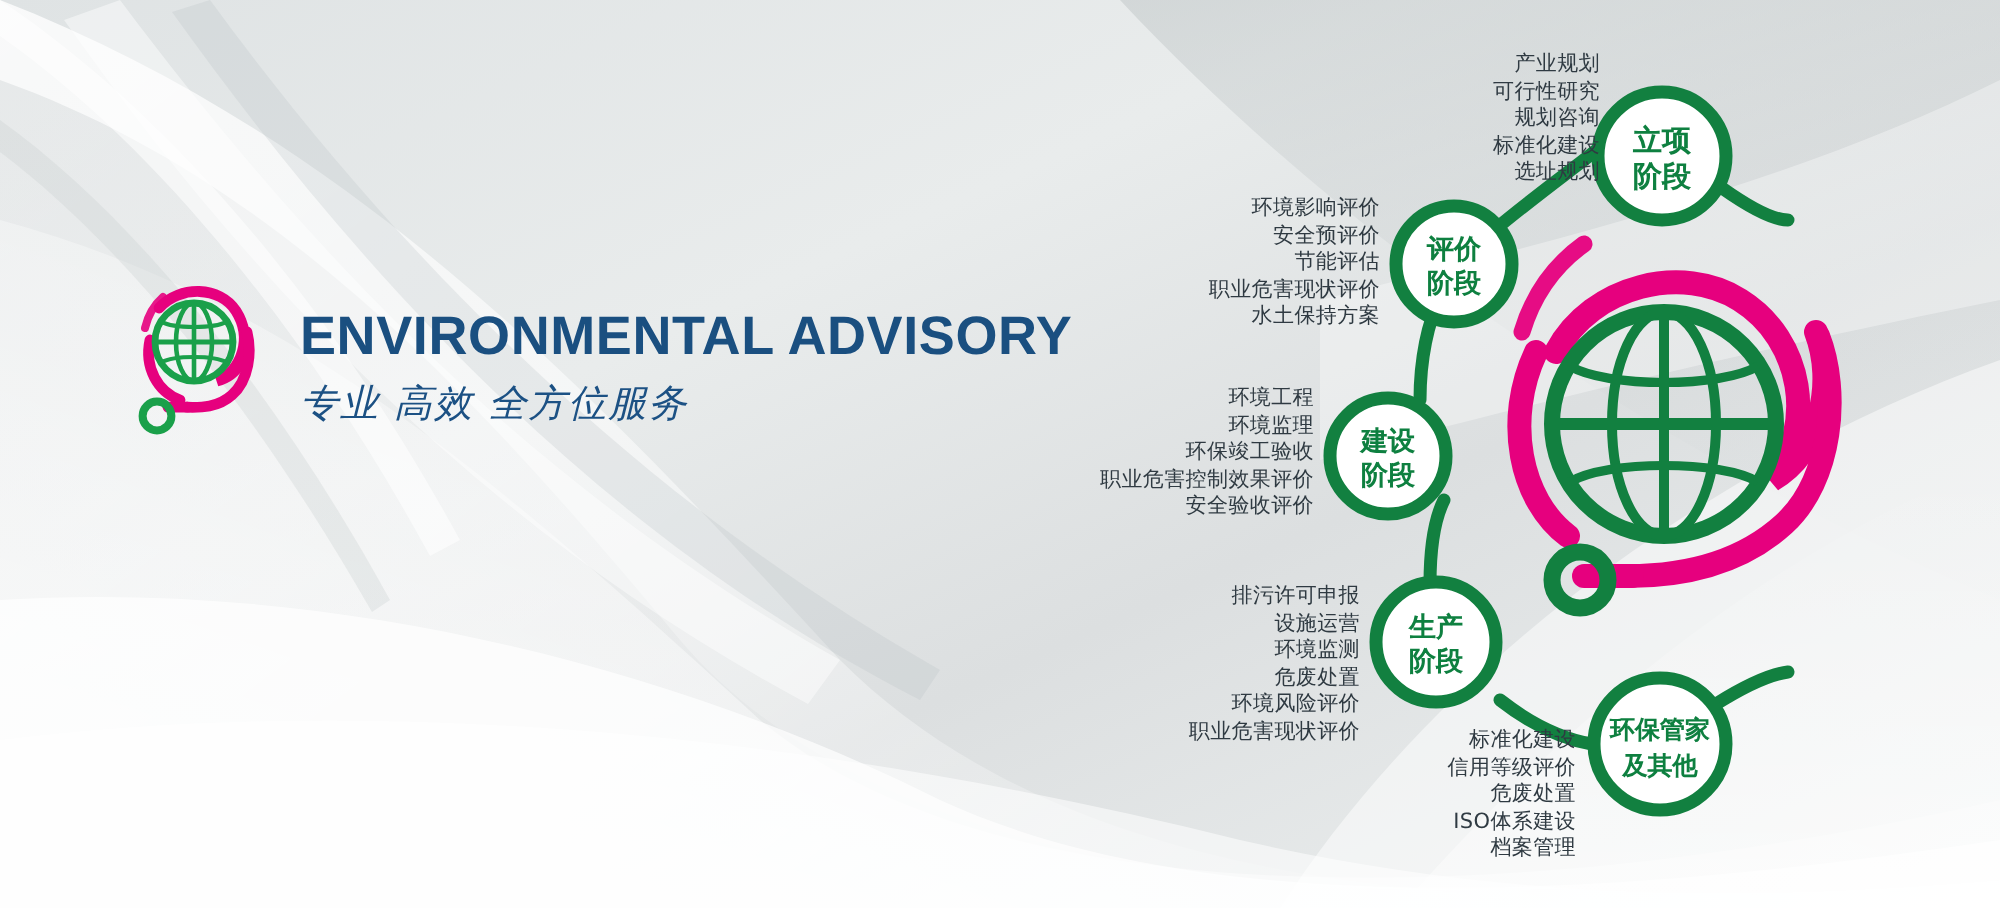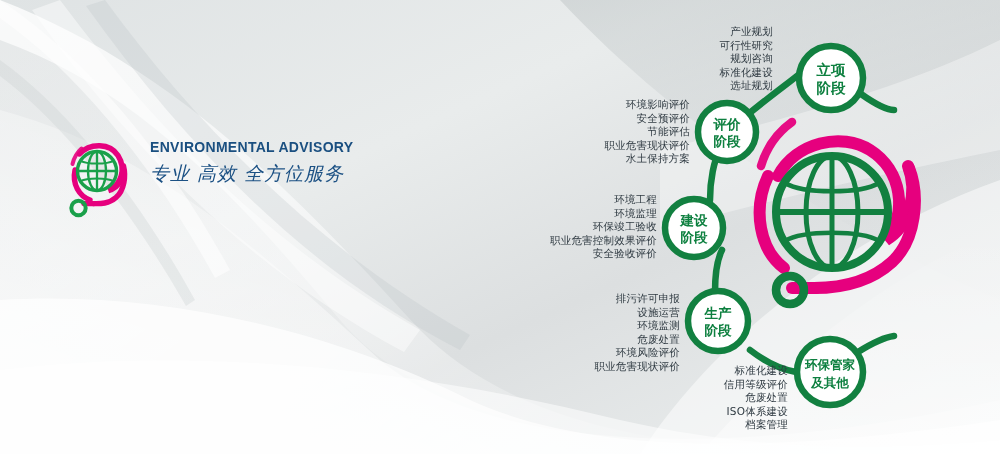--- a/index.html
+++ b/index.html
@@ -21,22 +21,22 @@
     display:flex; align-items:flex-start; gap:16px;
   }
   .brand-mark { width:72px; height:84px; flex:0 0 auto; margin-top:4px; }
   .brand-text { padding-top:2px; }
   .brand-cn {
     font-size:34px; font-weight:bold; color:#164e82;
     letter-spacing:2px; line-height:1.12;
     font-family:"DejaVu Sans","Liberation Sans",sans-serif;
   }
   .brand-en {
-    font-size:14px; font-weight:bold; color:#1a4f80;
-    letter-spacing:0.3px; line-height:1.35; margin-top:0;
+    font-size:27px; font-weight:bold; color:#1a4f80;
+    letter-spacing:0.3px; line-height:1.35; margin-top:12px;
   }
   .brand-slogan {
     font-size:19px; color:#1c5184; letter-spacing:1px;
     line-height:1.45; margin-top:3px;
     font-family:"DejaVu Sans","Liberation Sans",sans-serif;
     font-style:italic;
   }
 
   
   #diagram { position:absolute; left:520px; top:0; width:480px; height:454px; }
@@ -206,21 +206,21 @@
       </g>
 
       <g>
         <circle cx="310" cy="372" r="33" fill="#ffffff" stroke="#128040" stroke-width="6.5"></circle>
         <text class="node-label" x="310" y="369" text-anchor="middle" font-size="12.5">环保管家</text>
         <text class="node-label" x="310" y="387" text-anchor="middle" font-size="12.5">及其他</text>
       </g>
     </svg>
 
     
-    <div class="leaf-text" style="right:227px; top:26px;font-family:Liberation Mono, monospace;">
+    <div class="leaf-text" style="right:200px; top:26px;">
       <div>产业规划</div>
       <div>可行性研究</div>
       <div>规划咨询</div>
       <div>标准化建设</div>
       <div>选址规划</div>
     </div>
 
     <div class="leaf-text" style="right:310px; top:98px;">
       <div>环境影响评价</div>
       <div>安全预评价</div>

